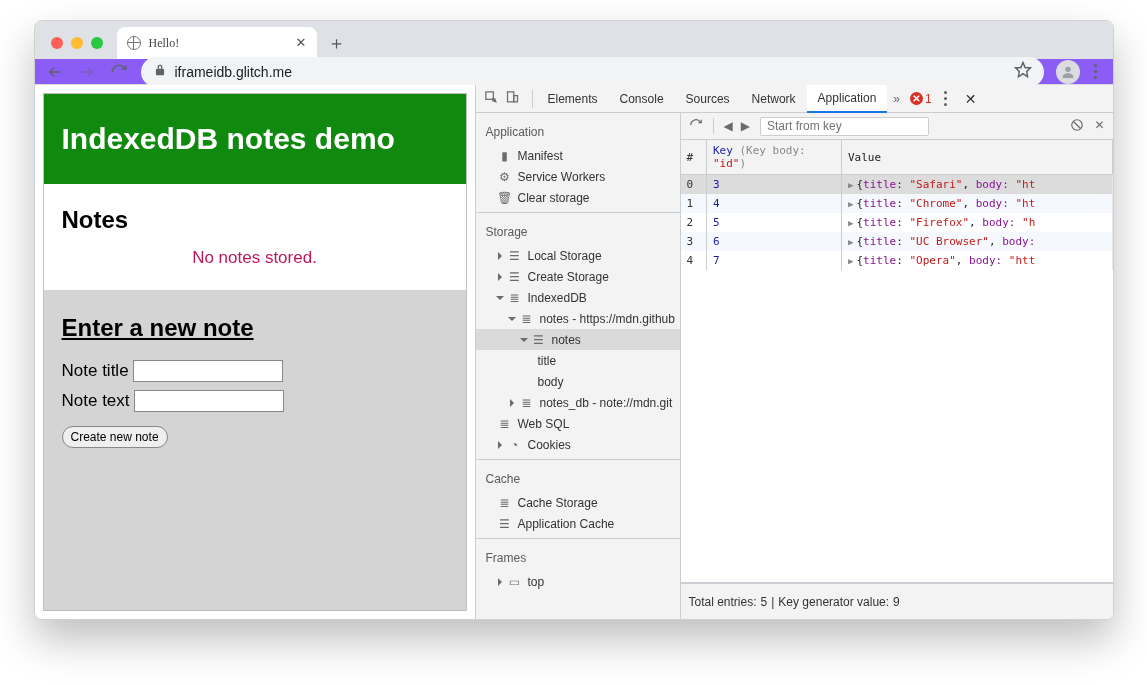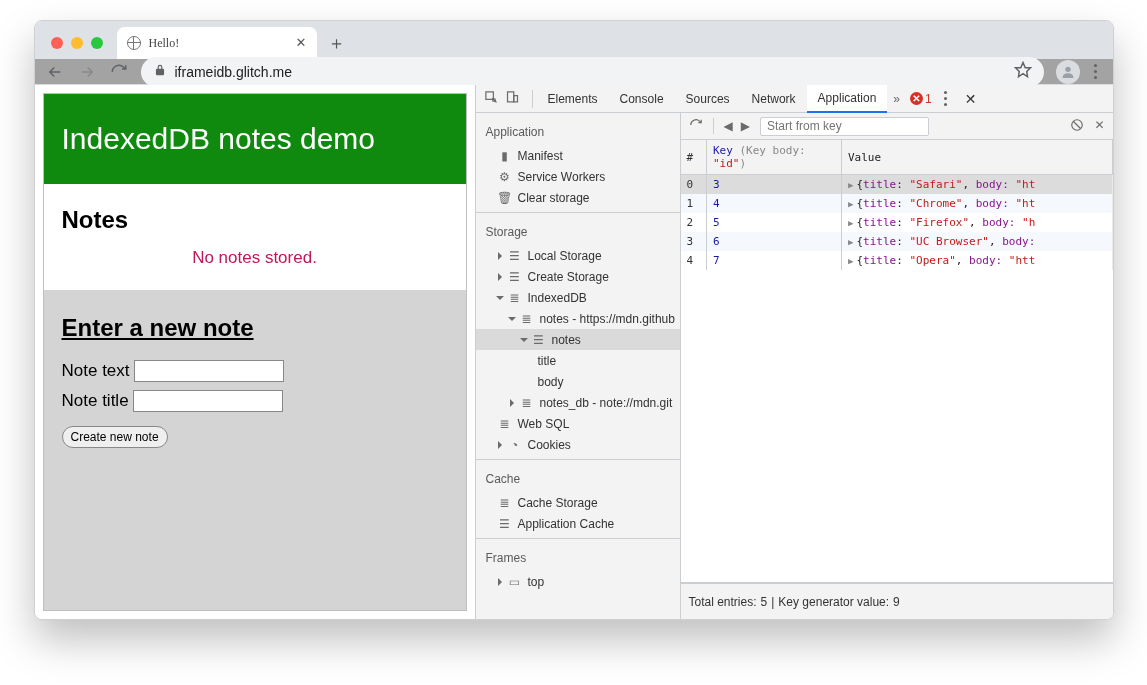--- a/index.html
+++ b/index.html
@@ -52,21 +52,21 @@
   }
   .tab .globe { width:14px; height:14px; border:1.2px solid #777; border-radius:50%; position:relative; }
   .tab .globe::before { content:""; position:absolute; left:-1px; right:-1px; top:5px; border-top:1.2px solid #777; }
   .tab .globe::after { content:""; position:absolute; top:-1px; bottom:-1px; left:5px; border-left:1.2px solid #777; }
   .tab .close { margin-left:auto; font-size:13px; color:#555; }
   .newtab { width:28px; height:28px; display:flex; align-items:center; justify-content:center; color:#555; font-size:18px; margin-bottom:2px; }
 
   
   .toolbar {
     height: 26px;
-    background: #a3a3a3;
+    background: #8b5cf6;
     border-bottom: 1px solid #dadce0;
     display: flex;
     align-items: center;
     padding: 0 10px;
     gap: 12px;
   }
   .navbtn { width:20px; height:20px; display:flex; align-items:center; justify-content:center; color:#5f6368; }
   .navbtn svg { width:18px; height:18px; }
   .fwd { opacity:0.4; }
   .addr {
@@ -93,21 +93,21 @@
     flex:1;
     display:flex;
     overflow:hidden;
   }
   .page-pane { width: 440px; padding: 8px; background:#fff; }
   .devtools { flex:1; border-left:1px solid #cacdd1; display:flex; flex-direction:column; background:#f3f3f3; }
 
   
   .demo { border:1px solid #bfbfbf; height:100%; display:flex; flex-direction:column; }
   .demo-header { background:#0f8a0f; color:#fff; padding:28px 18px; }
-  .demo-header h1 { font-size:30px; font-weight:400; }
+  .demo-header h1 { font-size:30px; font-weight:700; }
   .demo-body { background:#fff; padding:22px 18px; }
   .demo-body h2 { font-size:24px; font-weight:700; margin-bottom:14px; }
   .demo-body p { text-align:center; font-size:17px; color:#be185d; }
   .demo-form-wrap { background:#d4d4d4; padding:24px 18px; flex:1; }
   .demo-form-wrap h2 { font-size:24px; font-weight:700; margin-bottom:18px;text-decoration:underline; }
   .fld { display:flex; align-items:center; gap:4px; margin-bottom:8px; font-size:17px; }
   .fld input { width:150px; height:22px; border:1px solid #888; background:#fff; }
   .demo-btn { background:#efefef; border:1px solid #888; border-radius:11px; font-size:12px; padding:3px 8px; margin-top:6px; }
 
   
@@ -265,25 +265,25 @@
         <div class="demo-header">
           <h1>IndexedDB notes demo</h1>
         </div>
         <div class="demo-body">
           <h2>Notes</h2>
           <p>No notes stored.</p>
         </div>
         <div class="demo-form-wrap">
           <h2>Enter a new note</h2>
           <div class="fld">
+            <span>Note title</span>
+            <input type="text" style="">
+          </div>
+          <div class="fld">
             <span>Note text</span>
-            <input type="text" style="">
-          </div>
-          <div class="fld">
-            <span>Note title</span>
             <input type="text" style="">
           </div>
           <button class="demo-btn">Create new note</button>
         </div>
       </div>
     </div>
 
     <div class="devtools">
 
       <div class="dt-tabs">

